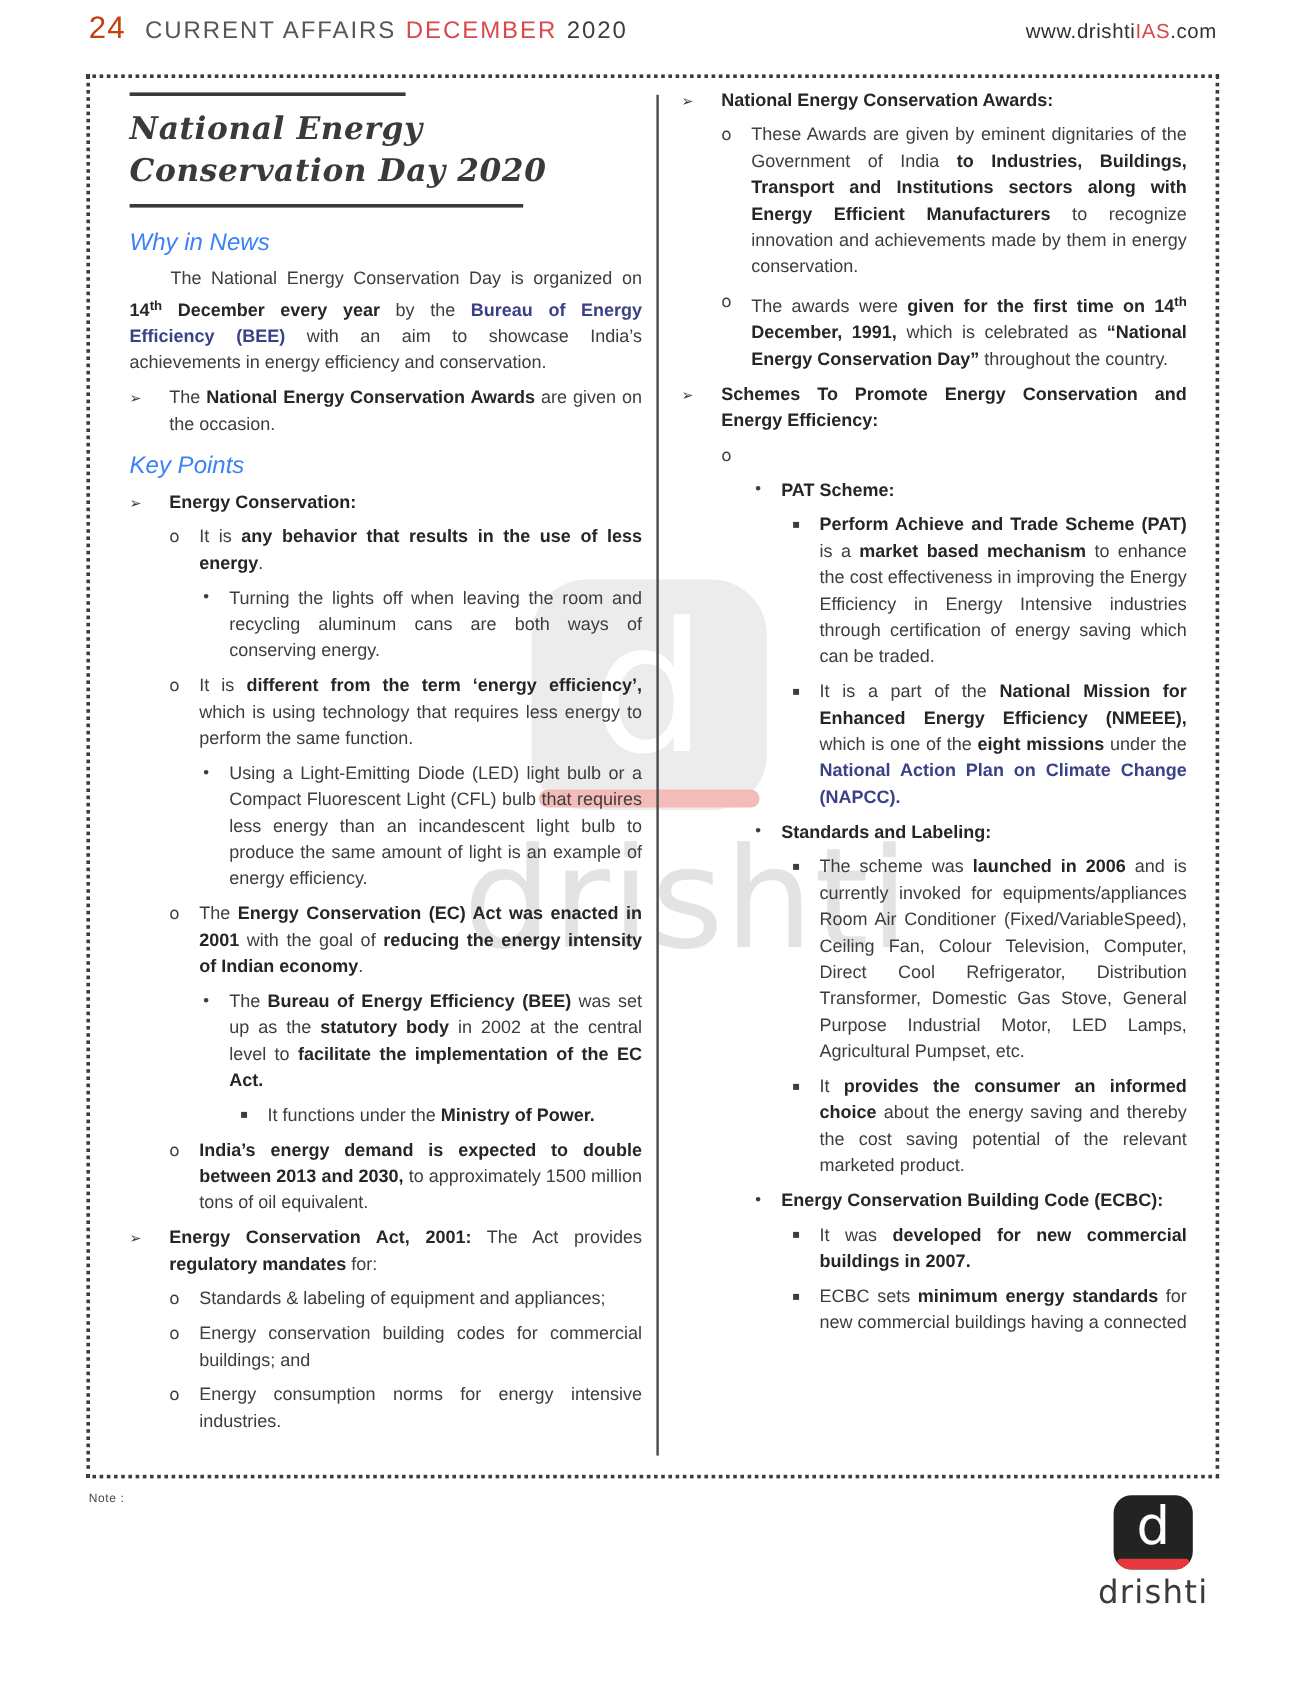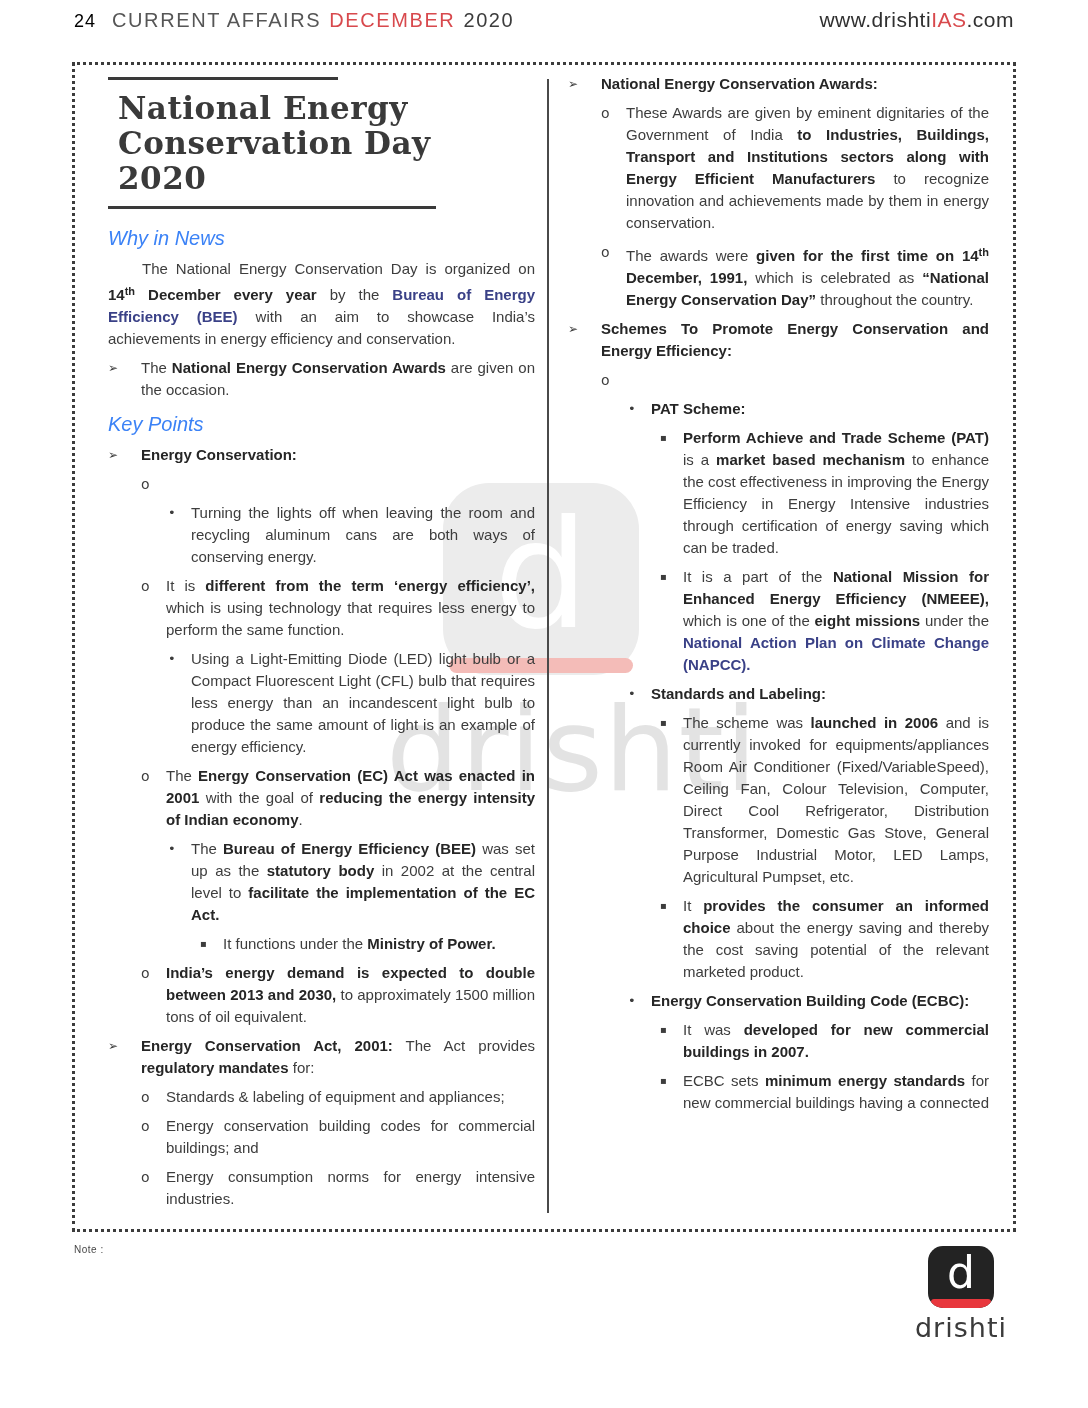--- a/index.html
+++ b/index.html
@@ -8,25 +8,25 @@
     position:relative; width:1088px; height:1408px; background:#ffffff;
     font-family:"Liberation Sans", sans-serif; color:#3d3d3d; overflow:hidden;
   }
 
   
   .topbar {
     position:absolute; left:74px; right:74px; top:8px; height:38px;
     display:flex; justify-content:space-between; align-items:baseline;
   }
   .topbar-left { display:flex; align-items:baseline; }
-  .pagenum { font-size:18px; color:#000000; margin-right:16px; letter-spacing:1px; }
+  .pagenum { font-size:26px; color:#c2410c; margin-right:16px; letter-spacing:1px; }
   .mag { font-size:20px; color:#565656; letter-spacing:1.6px; margin-right:8px; }
   .mag.month { color:#d8494d; }
   .mag.year { color:#3c3c3c;text-align:center; }
-  .site { font-size:21px; color:#303030; letter-spacing:0.5px; cursor:pointer; }
+  .site { font-size:17px; color:#303030; letter-spacing:0.5px; cursor:pointer; }
   .site .red { color:#d8494d; }
 
   
   .watermark { position:absolute; left:0; top:0; z-index:0; }
   .wm-badge {
     position:absolute; left:443px; top:483px; width:196px; height:192px;
     background:#ececec; border-radius:46px;
   }
   .wm-band {
     position:absolute; left:6px; right:6px; bottom:2px; height:15px;
@@ -53,22 +53,22 @@
   }
   .col { position:absolute; font-size:15px; line-height:22px; }
   .col-left  { left:33px;  top:12px; width:427px; }
   .col-right { left:493px; top:8px;  width:421px; }
 
   
   .title-block { margin-bottom:18px; }
   .rule-top { width:230px; height:3px; background:#3a3a3a; margin-bottom:11px; }
   .rule-bottom { width:328px; height:3px; background:#3a3a3a; margin-top:9px; }
   .title-block h1 {
-    margin:10px; font-family:"DejaVu Serif", serif; font-weight:700;
-    font-size:31px; line-height:35px; color:#3a3a3a; letter-spacing:0.5px;
+    margin:0; font-family:"DejaVu Serif", serif; font-weight:700;
+    font-size:26px; line-height:35px; color:#3a3a3a; letter-spacing:0.5px;font-style:italic;
   }
 
   
   .sec-heading {
     font-size:20px; font-weight:400; font-style:italic; color:#3b82f6;
     margin:12px 0 9px 0;
   }
   .para { text-align:justify; text-indent:34px; margin-bottom:7px; }
   .li { display:flex; margin-bottom:7px; }
   .lvl1 { padding-left:0; }
@@ -153,20 +153,21 @@
             <span class="marker m1">➢</span>
             <span class="t"><span class="seg-n">The </span><span class="seg-b">National Energy Conservation Awards</span><span class="seg-n"> are given on the occasion.</span></span>
           </div>
           <div class="sec-heading">Key Points</div>
           <div class="li lvl1">
             <span class="marker m1">➢</span>
             <span class="t"><span class="seg-b">Energy Conservation:</span></span>
           </div>
           <div class="li lvl2">
             <span class="marker m2">o</span>
+            <span class="t"><span class="seg-n">It is </span><span class="seg-b">any behavior that results in the use of less energy</span><span class="seg-n">.</span></span>
           </div>
           <div class="li lvl3">
             <span class="marker m3">•</span>
             <span class="t"><span class="seg-n">Turning the lights off when leaving the room and recycling aluminum cans are both ways of conserving energy.</span></span>
           </div>
           <div class="li lvl2">
             <span class="marker m2">o</span>
             <span class="t"><span class="seg-n">It is </span><span class="seg-b">different from the term ‘energy efficiency’,</span><span class="seg-n"> which is using technology that requires less energy to perform the same function.</span></span>
           </div>
           <div class="li lvl3">

